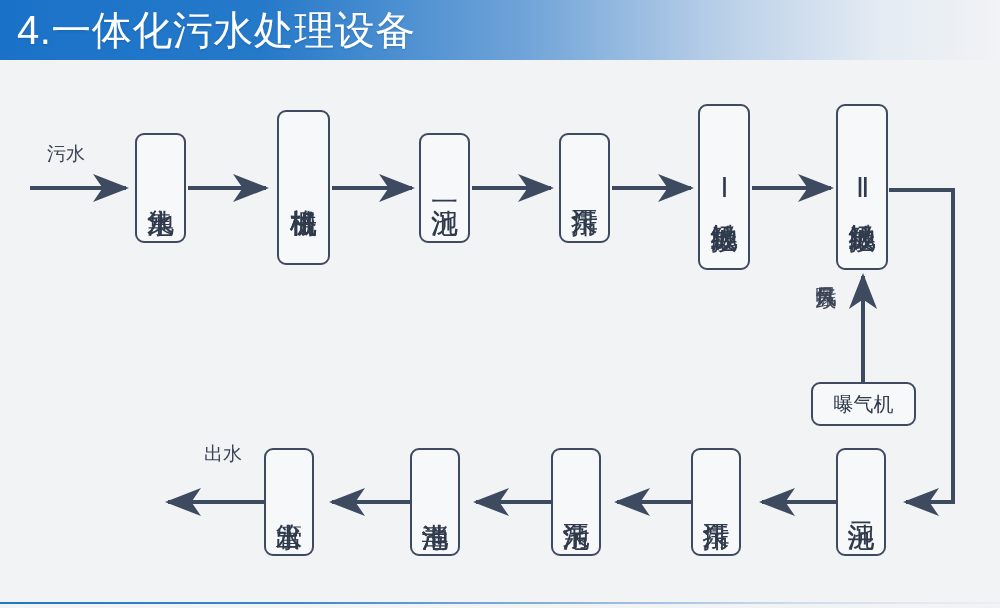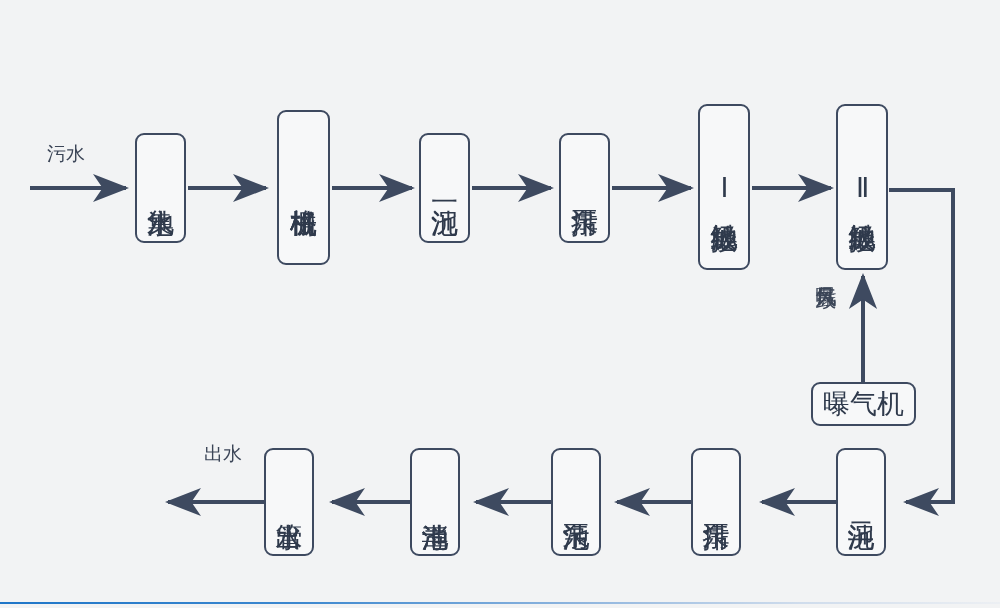--- a/index.html
+++ b/index.html
@@ -83,21 +83,21 @@
     letter-spacing: 0px;
   }
   
   .node.vertical .node-label {
     writing-mode: vertical-rl;
     text-orientation: upright;
     white-space: nowrap;
   }
   .node.horizontal .node-label {
     white-space: nowrap;
-    font-size: 27px;
+    font-size: 20px;
   }
 
   
   .flow-label {
     position: absolute;
     font-size: 19px;
     color: #3b4557;
     white-space: nowrap;
     line-height: 1.05;
   }
@@ -106,20 +106,23 @@
     text-orientation: upright;
     font-size: 21px;
     letter-spacing: -1px;
   }
 </style>
 </head>
 <body>
 
 <div id="page">
 
+  <div id="header-bar">
+    <div id="header-title">4.一体化污水处理设备</div>
+  </div>
 
   <div id="diagram">
 
     <svg id="wires" viewBox="0 0 1000 542">
       <defs>
         <marker id="arrow-right" viewBox="0 0 12 10" refX="11" refY="5" markerWidth="9" markerHeight="8" orient="auto-start-reverse">
           <path d="M0,0.3 L12,5 L0,9.7 L3.2,5 Z" fill="#3e4a60"></path>
         </marker>
         <marker id="arrow-left" viewBox="0 0 12 10" refX="11" refY="5" markerWidth="9" markerHeight="8" orient="auto-start-reverse">
           <path d="M0,0.3 L12,5 L0,9.7 L3.2,5 Z" fill="#3e4a60"></path>

